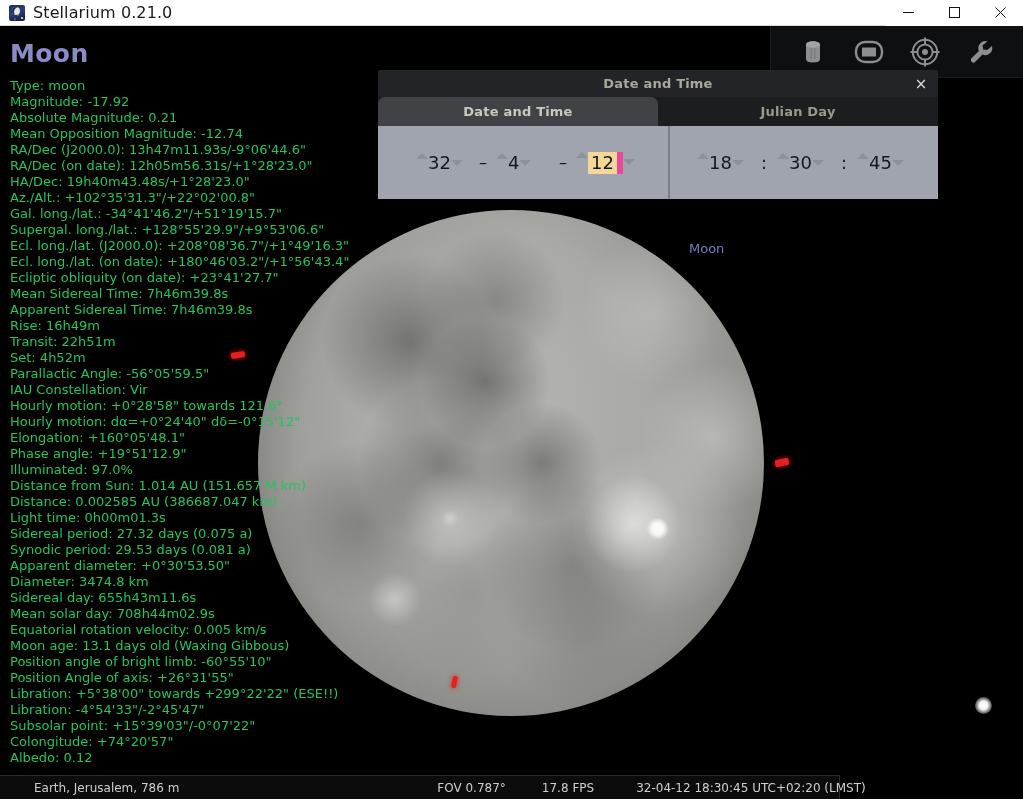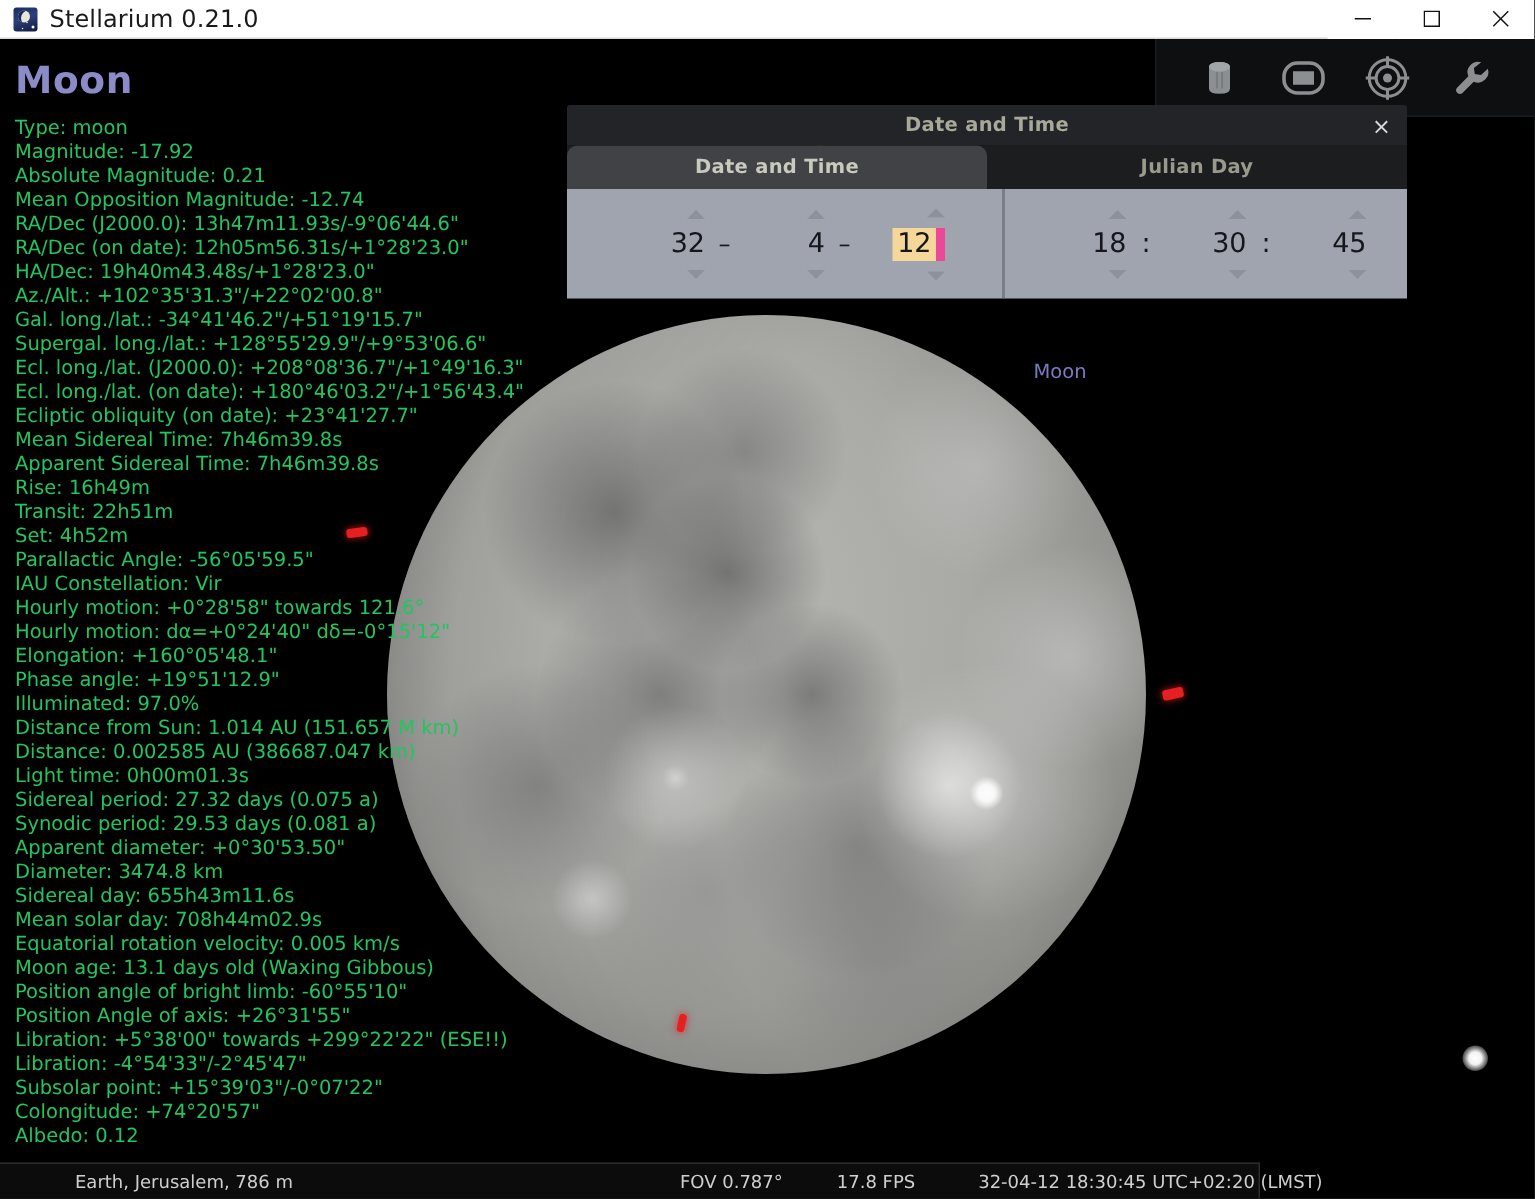--- a/index.html
+++ b/index.html
@@ -213,21 +213,21 @@
     height: 73px;
   }
   .dt-pane {
     display: flex; align-items: center; justify-content: center;
     background: rgba(200,205,218,0.80);
   }
   .dt-pane.left { width: 290px; }
   .dt-pane.right { width: 270px; border-left: 2px solid rgba(90,95,105,0.55); }
   .spin-group { display: flex; align-items: center; justify-content: center; }
   .spin {
-    display: flex; flex-direction: column; align-items: flex-end;
+    display: flex; flex-direction: row; align-items: flex-start;
     width: 54px;
   }
   .spin .arrow-up, .spin .arrow-down {
     width: 0; height: 0; cursor: pointer;
     border-left: 6px solid transparent;
     border-right: 6px solid transparent;
   }
   .spin .arrow-up { border-bottom: 6px solid #8d919b; margin-bottom: 7px; }
   .spin .arrow-down { border-top: 6px solid #8d919b; margin-top: 7px; }
   .spin .val {
@@ -252,21 +252,21 @@
     left: 0; bottom: 0;
     width: 840px; height: 24px;
     background: #0c0c0c;
     border-top: 1px solid #2c2c2c;
     border-right: 1px solid #2c2c2c;
     display: flex; align-items: center;
     z-index: 9;
     font-family: "DejaVu Sans", "Liberation Sans", sans-serif;
   }
   .sb-item { font-size: 12px; color: #cfcfcf; white-space: nowrap; }
-  .sb-location { margin-left: 50px; }
+  .sb-location { margin-left: 34px; }
   .sb-fov { margin-left: 258px; }
   .sb-fps { margin-left: 36px; }
   .sb-datetime { margin-left: 42px; }
 </style>
 </head>
 <body>
 
 <div id="app">
 
   <div class="titlebar">

